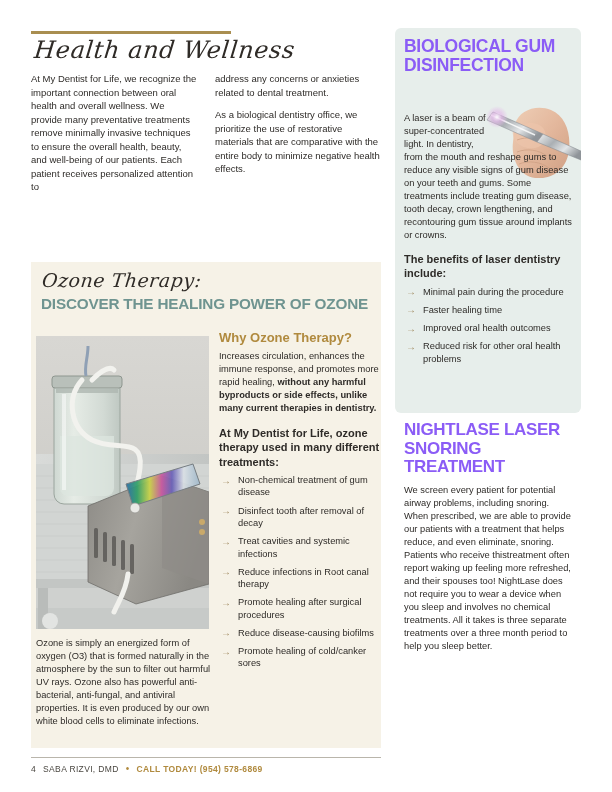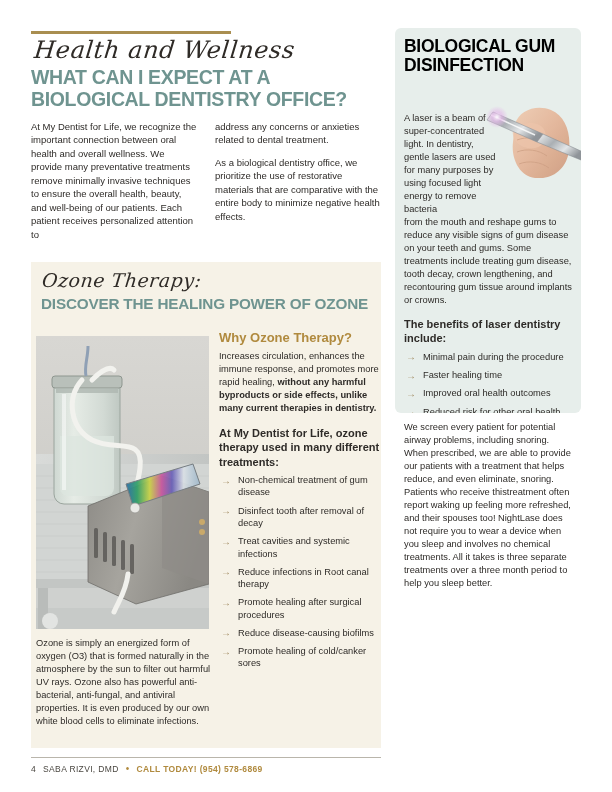--- a/index.html
+++ b/index.html
@@ -186,21 +186,21 @@
     border-radius: 6px;
     overflow: hidden;
   }
   .side-box-inner {
     position: absolute;
     left: 9px;
     top: 9px;
     width: 168px;
   }
   .h-green-side {
-    color: #000000;
+    color: #8b5cf6;
     font-weight: bold;
     font-size: 17.5px;
     line-height: 1.1;
     letter-spacing: -0.3px;
     margin: 0 0 7px 0;
   }
   .side-photo {
     position: absolute;
     right: 0;
     top: 56px;
@@ -263,21 +263,20 @@
 </style>
 </head>
 <body>
 
 <div class="page">
 
   <div class="top-rule"></div>
 
   <div class="main-col">
     <div class="script-title">Health and Wellness</div>
-    <h1 class="h-green">WHAT CAN I EXPECT AT A BIOLOGICAL DENTISTRY OFFICE?</h1>
     <div class="body-cols">
       <div class="body-col">
         <p class="body">At My Dentist for Life, we recognize the important connection between oral health and overall wellness. We provide many preventative treatments remove minimally invasive techniques to ensure the overall health, beauty, and well-being of our patients. Each patient receives personalized attention to</p>
       </div>
       <div class="body-col">
         <p class="body">address any concerns or anxieties related to dental treatment.</p>
         <p class="body">As a biological dentistry office, we prioritize the use of restorative materials that are comparative with the entire body to minimize negative health effects.</p>
       </div>
     </div>
   </div>
@@ -425,34 +424,34 @@
         <path d="M52 58 L96 76 L98 68 L58 50 Z" fill="url(#steel)" stroke="#868b90" stroke-width="0.6"></path>
         <path d="M6 31 L50 51" stroke="#ffffff" stroke-width="1.4" opacity="0.85"></path>
 
         <circle cx="12" cy="33" r="11" fill="url(#spark)"></circle>
       </svg>
     </div>
     <div class="side-box-inner">
       <h2 class="h-green-side">BIOLOGICAL GUM DISINFECTION</h2>
       <div class="side-body">
         <span class="narrow">A laser is a beam of super-concentrated light. In dentistry,</span>
-        <span class="narrow">gentle lasers are used for many purposes by using focused light energy to remove bacteria</span>
         <span>from the mouth and reshape gums to reduce any visible signs of gum disease on your teeth and gums. Some treatments include treating gum disease, tooth decay, crown lengthening, and recontouring gum tissue around implants or crowns.</span>
       </div>
       <div class="bold-lead">The benefits of laser dentistry include:</div>
       <ul class="arrow-list">
         <li><span class="arw">→</span><span>Minimal pain during the procedure</span></li>
         <li><span class="arw">→</span><span>Faster healing time</span></li>
         <li><span class="arw">→</span><span>Improved oral health outcomes</span></li>
         <li><span class="arw">→</span><span>Reduced risk for other oral health problems</span></li>
       </ul>
     </div>
   </div>
 
   <div class="nightlase">
+    <h2 class="h-green-side">NIGHTLASE LASER SNORING TREATMENT</h2>
     <p class="small">We screen every patient for potential airway problems, including snoring. When prescribed, we are able to provide our patients with a treatment that helps reduce, and even eliminate, snoring. Patients who receive thistreatment often report waking up feeling more refreshed, and their spouses too! NightLase does not require you to wear a device when you sleep and involves no chemical treatments. All it takes is three separate treatments over a three month period to help you sleep better.</p>
   </div>
 
   <div class="footer-rule"></div>
   <div class="footer">
     <span class="pnum">4</span>
     <span class="dmd">SABA RIZVI, DMD</span>
     <span class="dot">•</span>
     <span class="cta">CALL TODAY! (954) 578-6869</span>
   </div>

